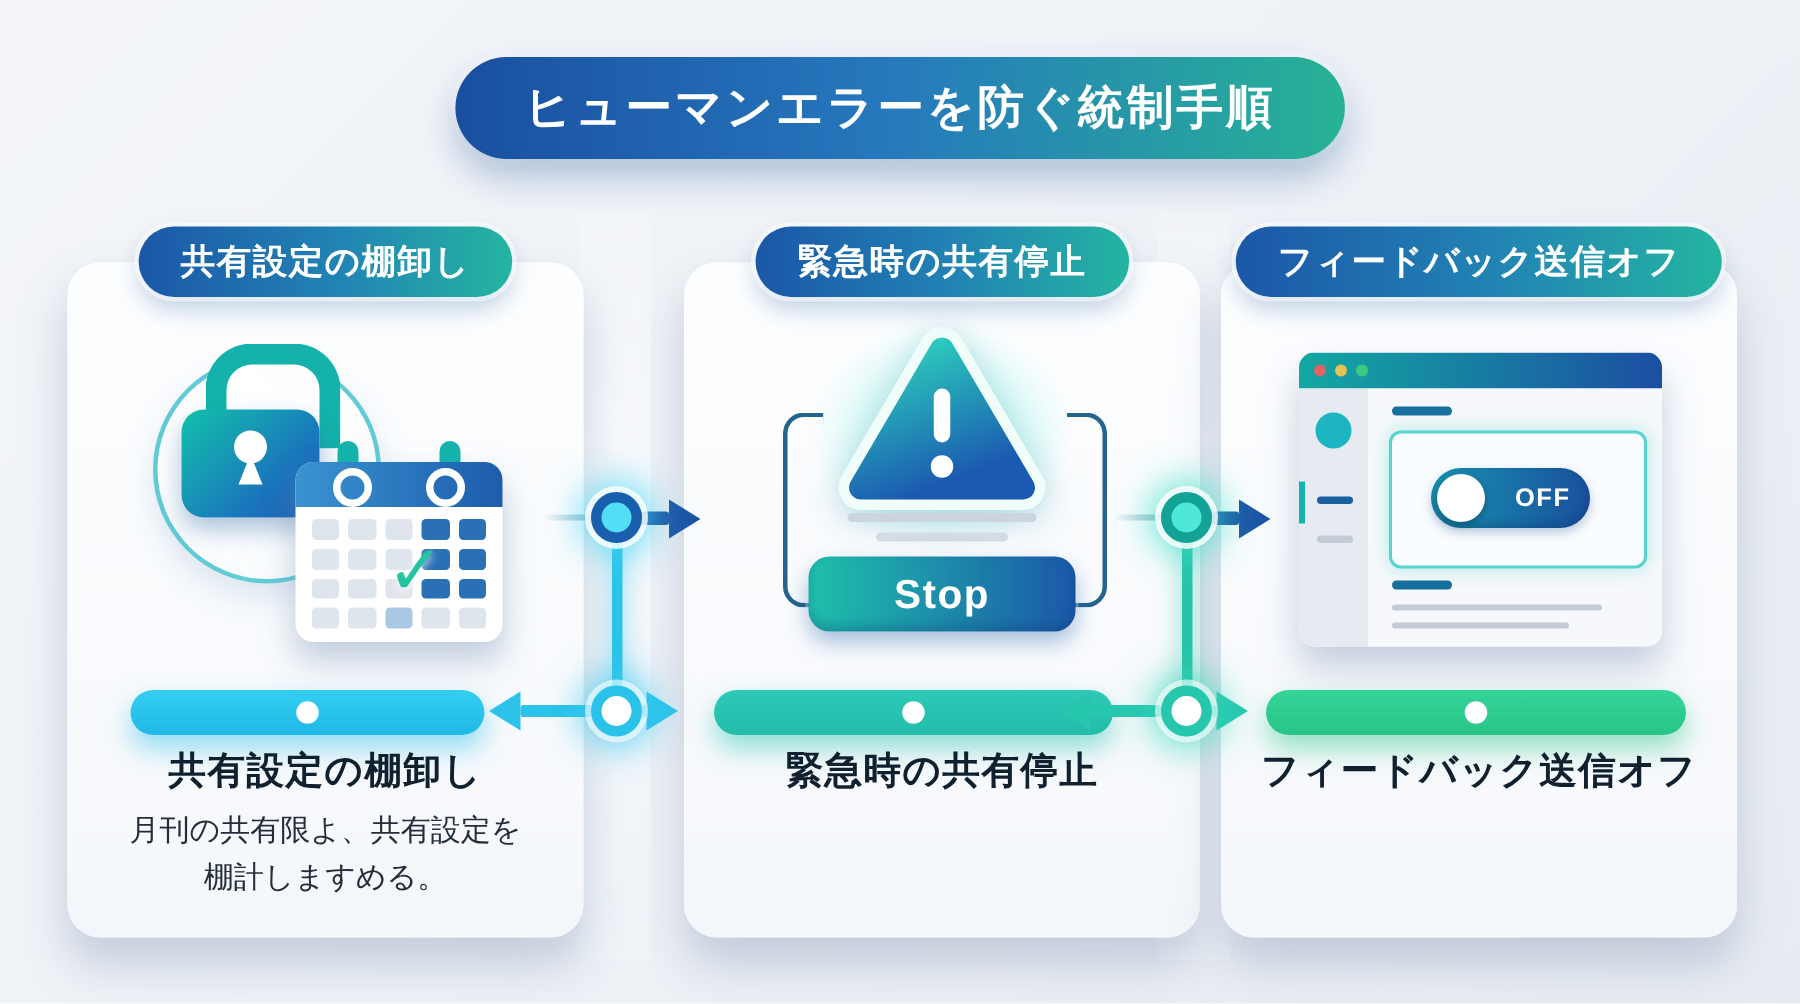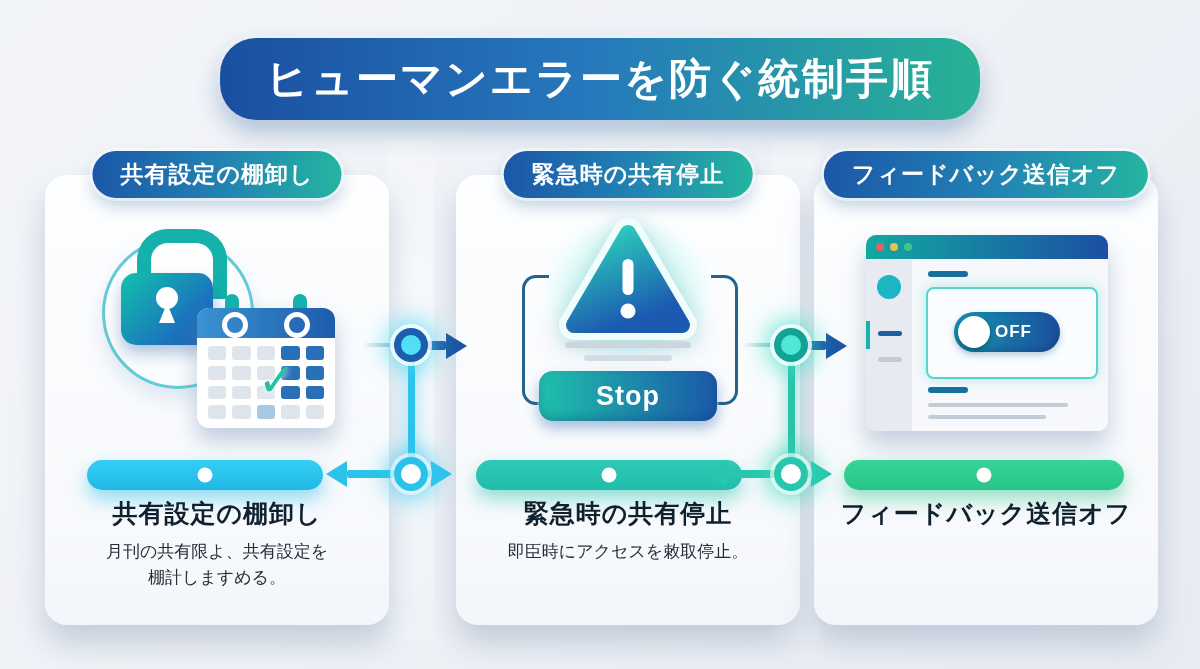--- a/index.html
+++ b/index.html
@@ -11,37 +11,37 @@
   .canvas{position:relative;width:1200px;height:669px;}
   .band{position:absolute;top:140px;height:500px;width:48px;z-index:0;
     background:linear-gradient(180deg,rgba(255,255,255,.15),rgba(252,253,255,.75) 40%,rgba(240,246,250,.5));}
   .band.b1{left:386px;} .band.b2{left:772px;}
 
   
   .title-pill{position:absolute;left:50%;top:38px;transform:translateX(-50%);
     padding:13px 46px;border-radius:36px;white-space:nowrap;z-index:6;
     background:linear-gradient(90deg,#1a4fa0 0%,#2678bd 48%,#27b295 100%);
     box-shadow:0 12px 24px rgba(30,85,145,.32),0 0 0 3px rgba(255,255,255,.35);
-    color:#fff;font-size:42px;font-weight:800;letter-spacing:2px;}
+    color:#fff;font-size:31px;font-weight:800;letter-spacing:2px;}
 
   
   .card{position:absolute;top:175px;width:344px;height:450px;border-radius:22px;z-index:1;
     background:linear-gradient(180deg,#fdfeff 0%,#f7f9fc 80%,#f3f6fa 100%);
     box-shadow:0 18px 30px rgba(125,145,175,.38),inset 0 1px 0 rgba(255,255,255,.9);}
   .card.c1{left:45px;} .card.c2{left:456px;} .card.c3{left:814px;}
 
   .badge{position:absolute;top:-24px;left:50%;transform:translateX(-50%);z-index:6;
     padding:8px 28px;border-radius:28px;white-space:nowrap;
     background:linear-gradient(90deg,#1b57a8 0%,#2285b4 55%,#24b5a0 100%);
     box-shadow:0 0 0 3px rgba(255,255,255,.5),0 8px 16px rgba(30,90,150,.28);
     color:#fff;font-size:23px;font-weight:800;letter-spacing:1px;}
 
   .txt{position:absolute;left:0;right:0;top:322px;text-align:center;}
   .txt h3{margin:0 0 9px;font-size:25px;font-weight:800;color:#10202f;letter-spacing:1px;}
-  .txt p{margin:0;font-size:17px;line-height:1.55;color:#232e3a;white-space:pre-line;}
+  .txt p{margin:0;font-size:20px;line-height:1.55;color:#232e3a;white-space:pre-line;}
 
   
   .pbar{position:absolute;top:285px;height:30px;border-radius:15px;}
   .pbar .dot{position:absolute;left:50%;top:50%;transform:translate(-50%,-50%);
     width:15px;height:15px;border-radius:50%;background:#fff;}
   .pbar.p1{left:42px;width:236px;background:linear-gradient(180deg,#35cef2,#1fb8e6);
     box-shadow:0 9px 18px rgba(40,190,235,.5);}
   .pbar.p2{left:20px;width:266px;background:linear-gradient(180deg,#2fc9b8,#22bcab);
     box-shadow:0 9px 18px rgba(38,195,175,.5);}
   .pbar.p3{left:30px;width:280px;background:linear-gradient(180deg,#35d498,#28c487);
@@ -112,21 +112,21 @@
   .bw-main{position:absolute;left:46px;top:24px;right:0;bottom:0;background:#f6f8fb;}
   .mline{position:absolute;left:16px;border-radius:3px;}
   .m0{top:12px;width:40px;height:6px;background:#176f9d;}
   .panel{position:absolute;left:14px;right:10px;top:28px;height:88px;border-radius:8px;
     border:2px solid #57d4cf;background:#fafdff;box-shadow:0 0 12px rgba(90,215,205,.45);}
   .toggle{position:absolute;left:26px;top:23px;width:106px;height:40px;border-radius:20px;cursor:pointer;
     background:linear-gradient(90deg,#1694b0,#1a4f9d);
     box-shadow:inset 0 -3px 6px rgba(10,40,90,.28),0 3px 7px rgba(20,80,140,.3);}
   .knob{position:absolute;left:4px;top:4px;width:32px;height:32px;border-radius:50%;background:#fff;
     box-shadow:0 2px 5px rgba(0,0,0,.3);}
-  .off{position:absolute;right:28px;top:50%;transform:translateY(-50%);
+  .off{position:absolute;right:13px;top:50%;transform:translateY(-50%);
     color:#fff;font-weight:800;font-size:17px;letter-spacing:1px;}
   .m1{top:128px;width:40px;height:6px;background:#176f9d;}
   .m2{top:144px;width:140px;height:4px;background:#c3ccd6;}
   .m3{top:156px;width:118px;height:4px;background:#c3ccd6;}
 
   
   .vline{position:absolute;width:7px;z-index:3;border-radius:3px;}
   .vline.v1{left:408px;top:345px;height:130px;background:#2cc3ea;box-shadow:0 0 16px rgba(44,195,234,.65);}
   .vline.v2{left:788px;top:345px;height:130px;background:#28c4aa;box-shadow:0 0 16px rgba(40,196,170,.65);}
   .hthin{position:absolute;top:343px;width:34px;height:4px;z-index:4;
@@ -245,21 +245,20 @@
       </svg>
       <div class="gl g1"></div>
       <div class="gl g2"></div>
       <button class="stop-btn">Stop</button>
     </div>
     <div class="pbar p2">
       <i class="dot"></i>
     </div>
     <div class="txt">
       <h3>緊急時の共有停止</h3>
-      <p>即臣時にアクセスを敕取停止。</p>
     </div>
   </section>
 
   <section class="card c3">
     <div class="badge">
       <span>フィードバック送信オフ</span>
     </div>
     <div class="bw">
       <div class="bw-bar">
         <i class="bw-dot d1"></i>

